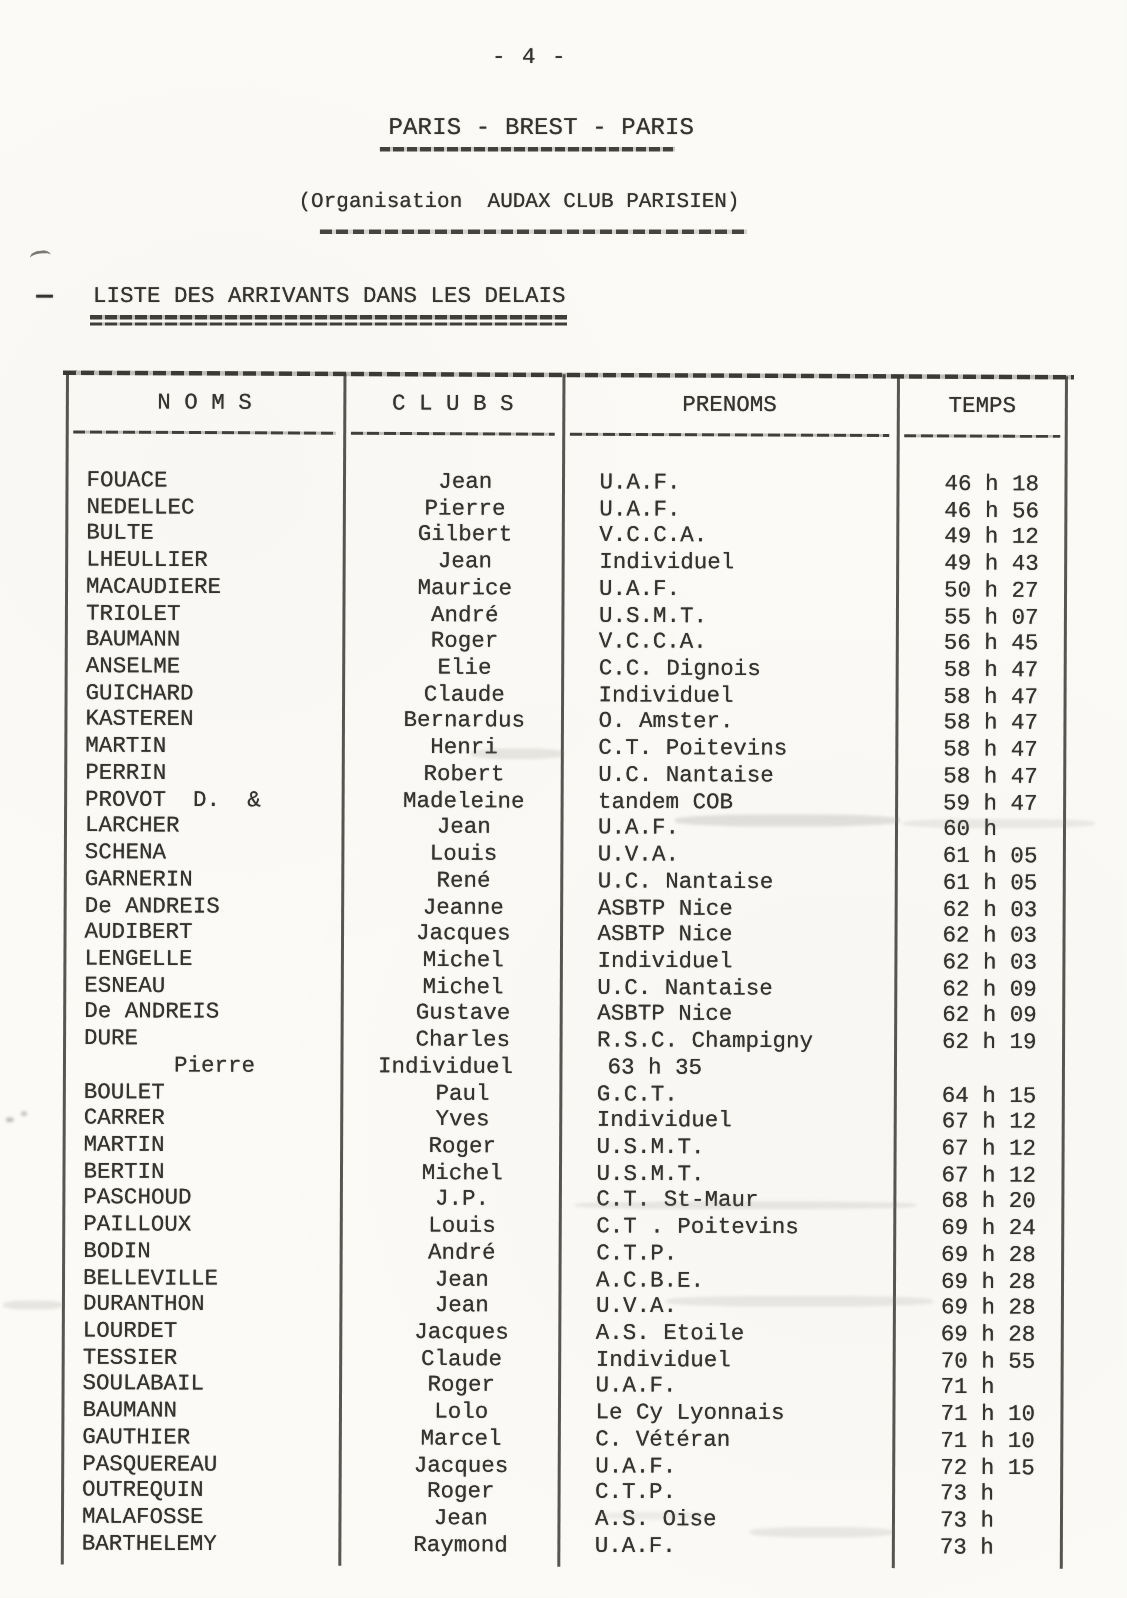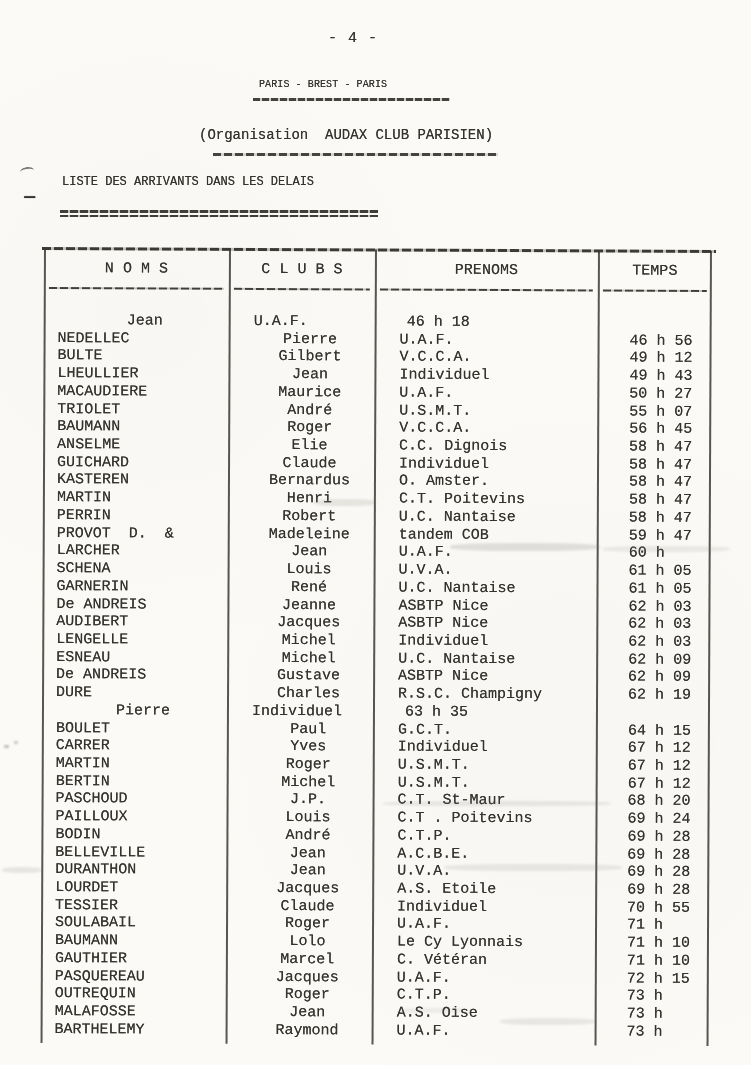--- a/index.html
+++ b/index.html
@@ -16,29 +16,29 @@
       #fbfaf7;
     color:#32302c;
   }
   .type{
     color:#35332e;
     text-shadow:0 0 0.6px rgba(48,46,40,0.8);
     white-space:pre;
   }
   
   .page-number{position:absolute;left:328px;top:31px;font-size:15px;line-height:16px;letter-spacing:1px;}
-  .doc-title{position:absolute;left:259px;top:77px;font-size:10px;line-height:16px;letter-spacing:0.1px;text-align:right;}
+  .doc-title{position:absolute;left:259px;top:77px;font-size:16px;line-height:16px;letter-spacing:0.1px;text-align:right;}
   .title-underline{position:absolute;left:253px;top:98px;width:197px;height:3px;
     background:repeating-linear-gradient(90deg,#44423c 0 7px,rgba(68,66,60,0.25) 7px 9px);}
   .doc-subtitle{position:absolute;left:199px;top:127px;font-size:14px;line-height:16px;}
   .subtitle-underline{position:absolute;left:213px;top:153px;width:285px;height:2.5px;
     background:repeating-linear-gradient(90deg,#46443e 0 8px,rgba(70,68,62,0.2) 8px 11px);}
   .heading-dash{position:absolute;left:18px;top:189px;font-size:15px;font-weight:bold;
     transform:scaleX(2.6);transform-origin:left center;}
-  .list-heading{position:absolute;left:62px;top:174px;font-size:12px;line-height:16px;}
+  .list-heading{position:absolute;left:62px;top:190px;font-size:15px;line-height:16px;}
   .heading-underline{position:absolute;left:60px;top:210px;width:318px;height:8px;}
   .heading-underline .bar{height:2.5px;margin-bottom:2px;
     background:repeating-linear-gradient(90deg,#403e38 0 8px,rgba(64,62,56,0.3) 8px 10px);}
   
   .pen-tilde{position:absolute;left:20px;top:167px;width:14px;height:6px;
     border-top:2px solid rgba(80,78,72,0.75);border-radius:60%;transform:rotate(-8deg);}
   .smudge{position:absolute;border-radius:40%;filter:blur(1px);}
   .sm1 {left:450px;top:543px;width:150px;height:8px;background:rgba(125,122,114,0.20);}
   .sm1b{left:602px;top:546px;width:128px;height:6px;background:rgba(125,122,114,0.13);}
   .sm2 {left:314px;top:499px;width:62px;height:7px;background:rgba(125,122,114,0.16);}
@@ -104,20 +104,21 @@
 
     <div class="thead">
       <div class="th type">N O M S</div>
       <div class="th type">C L U B S</div>
       <div class="th type">PRENOMS</div>
       <div class="th type">TEMPS</div>
     </div>
 
     <div class="tbody">
   <div class="trow">
+    <div class="cell c-nom type">FOUACE</div>
     <div class="cell c-prenom type">Jean</div>
     <div class="cell c-club type">U.A.F.</div>
     <div class="cell c-temps type">46 h 18</div>
   </div>
 
   <div class="trow">
     <div class="cell c-nom type">NEDELLEC</div>
     <div class="cell c-prenom type">Pierre</div>
     <div class="cell c-club type">U.A.F.</div>
     <div class="cell c-temps type">46 h 56</div>

